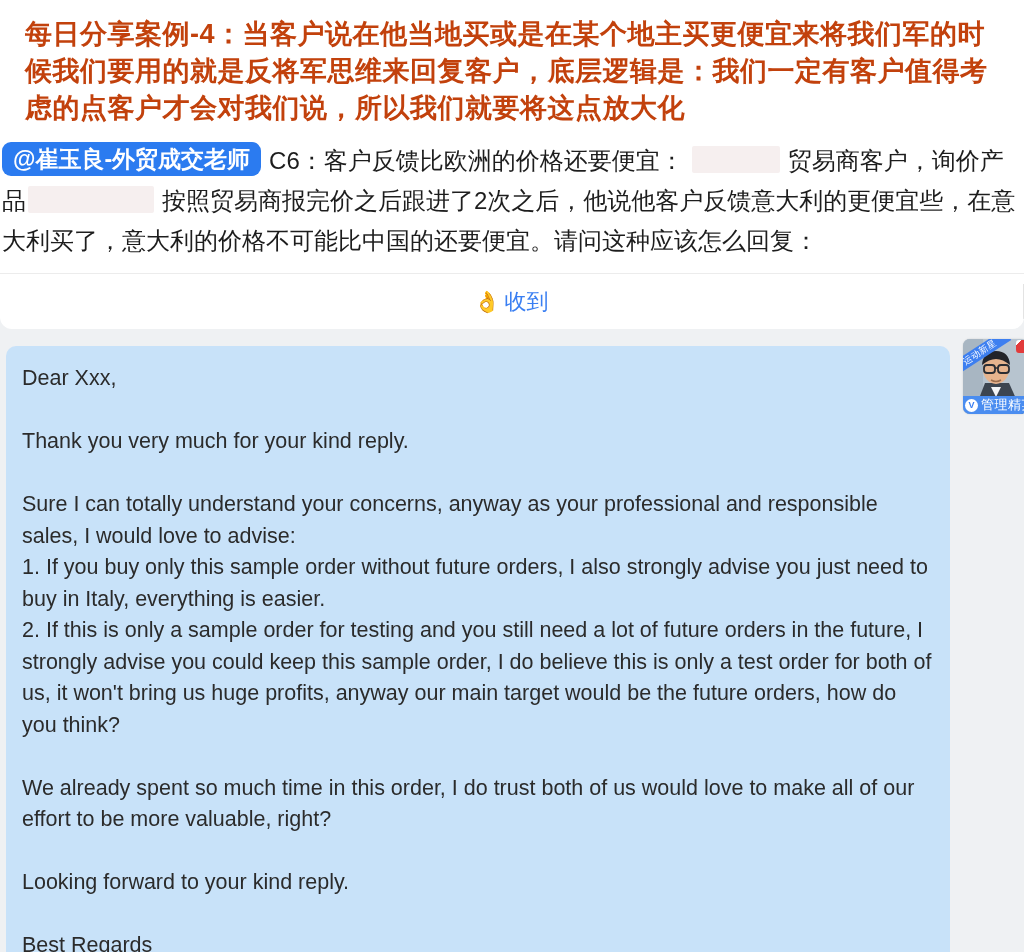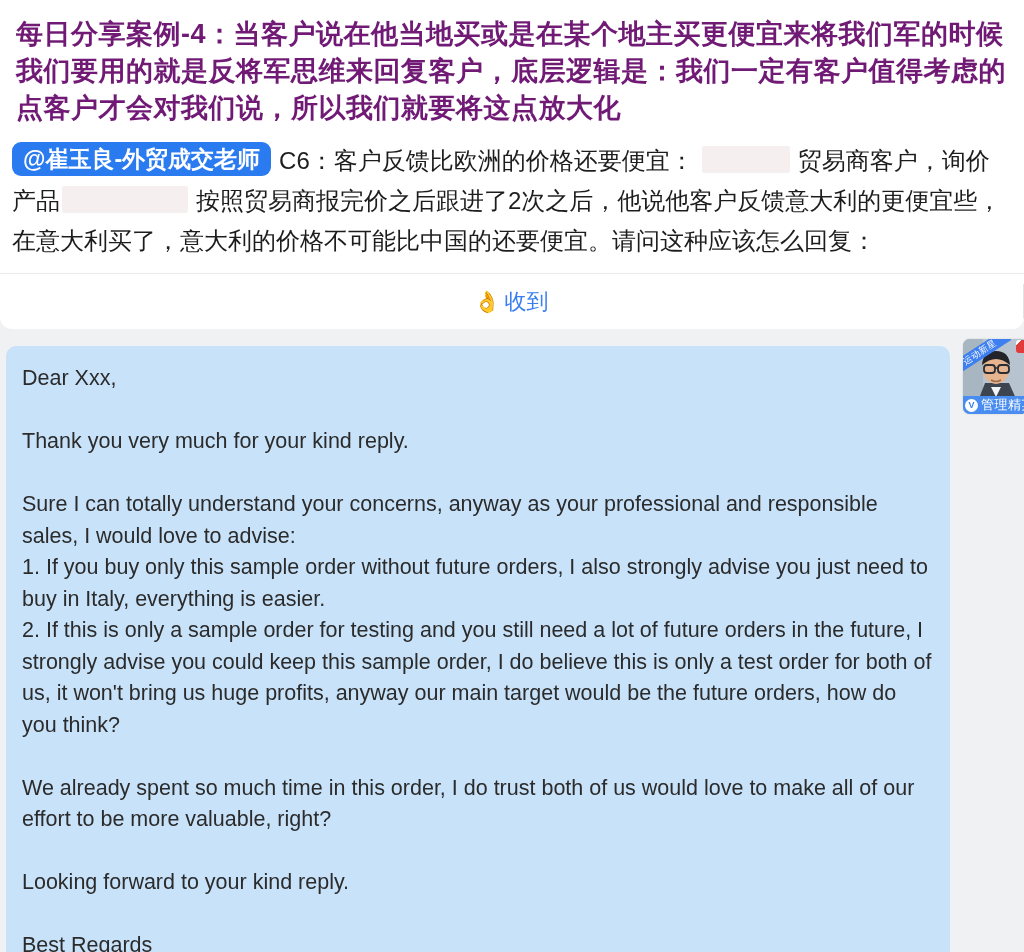--- a/index.html
+++ b/index.html
@@ -8,30 +8,30 @@
     font-family: "Liberation Sans", "DejaVu Sans", sans-serif;
     background: #eff1f3;
   }
   .top-panel {
     background: #ffffff;
     border-radius: 0 0 12px 12px;
     padding-top: 16px;
     overflow: hidden;
   }
   .case-title {
-    color: #701a75;
+    color: #c2410c;
     font-weight: bold;
     font-size: 27px;
     line-height: 37px;
-    padding: 0 16px;
+    padding: 0 25px;
     letter-spacing: 0.5px;
   }
   .question {
     margin-top: 14px;
-    padding: 0 12px;
+    padding: 0 2px;
     font-size: 24px;
     line-height: 40px;
     color: #1d1d1d;
   }
   .mention-badge {
     display: inline-block;
     background: #2b7bf0;
     color: #ffffff;
     font-weight: bold;
     font-size: 23px;

